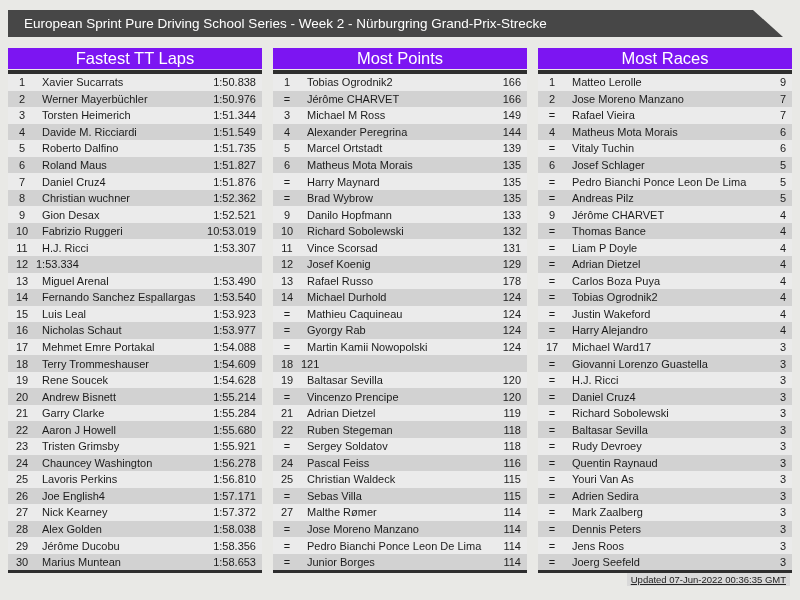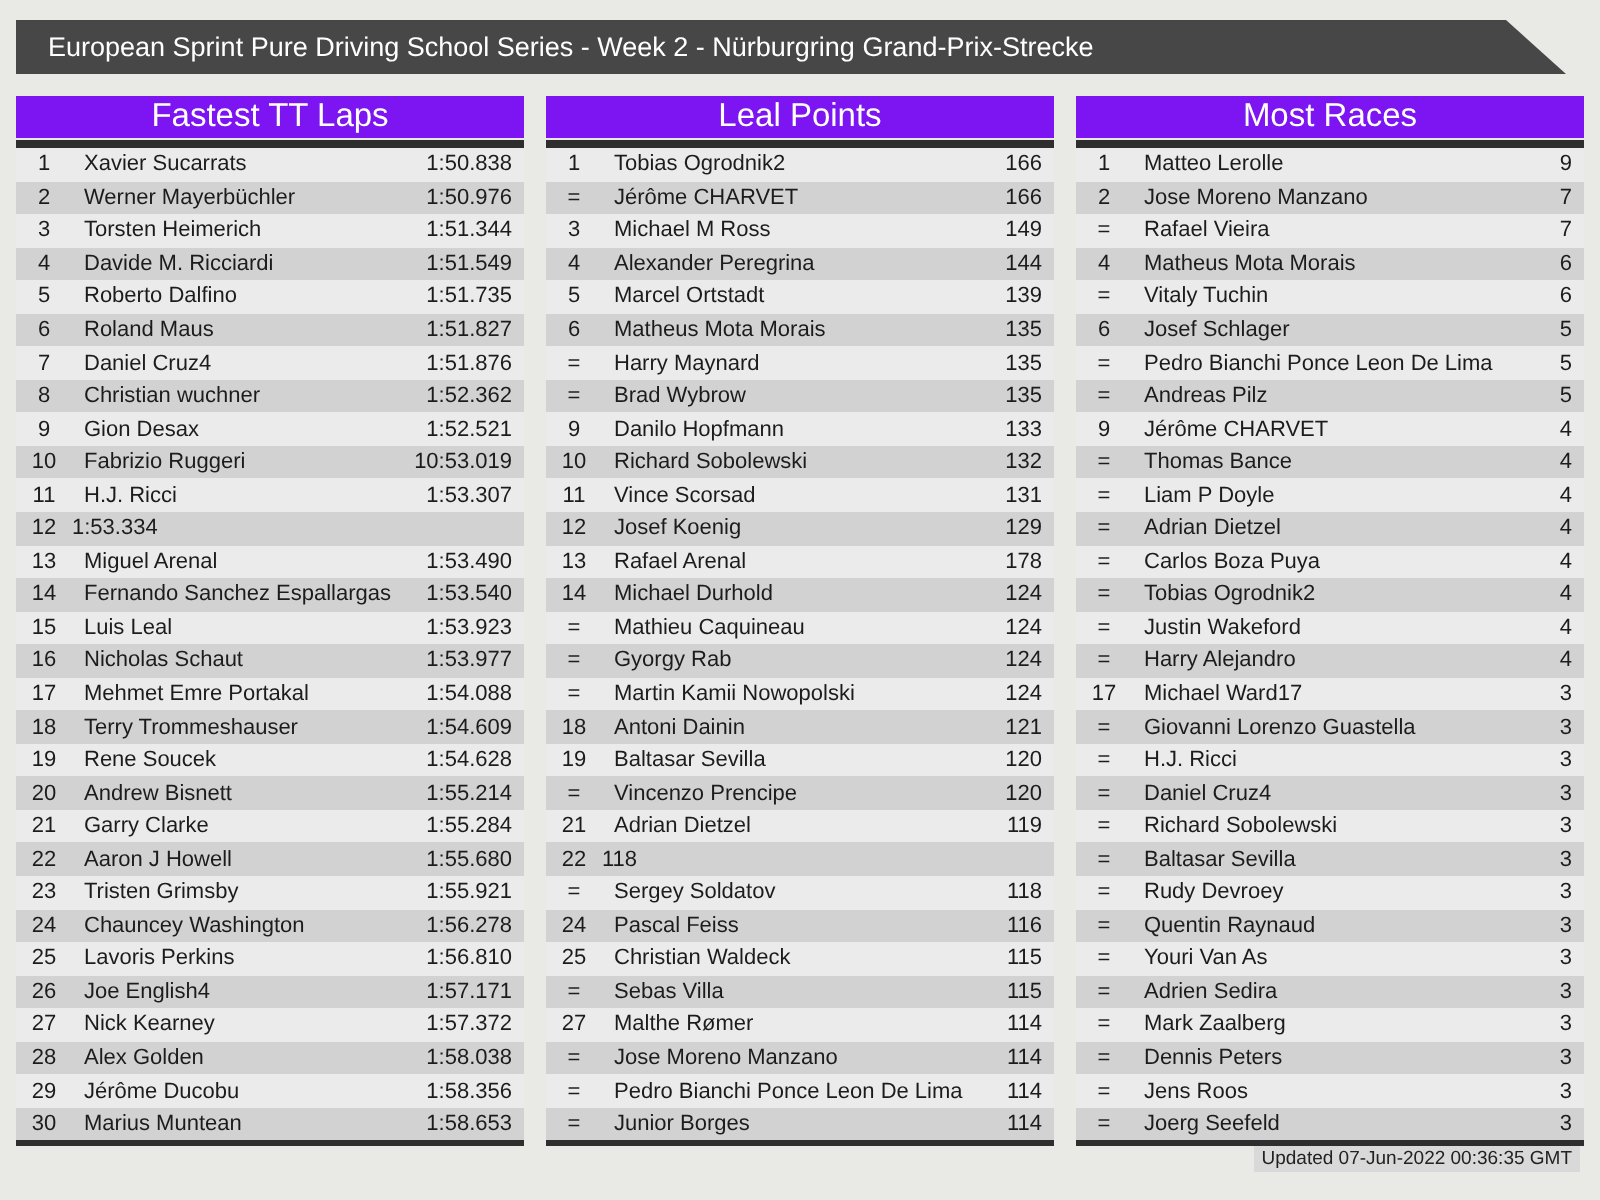--- a/index.html
+++ b/index.html
@@ -81,20 +81,21 @@
   }
   .footer {
     position: absolute;
     right: 10px;
     top: 573px;
     font-size: 9.5px;
     color: #222222;
     background: #d9d9d9;
     padding: 1px 4px;
     white-space: nowrap;
+    text-decoration: underline;
   }
 </style>
 </head>
 <body>
 
 <div class="titlebar">
   <span>European Sprint Pure Driving School Series - Week 2 - Nürburgring Grand-Prix-Strecke</span>
 </div>
 
 <div class="tables">
@@ -247,21 +248,21 @@
           <span class="cell value">1:58.356</span>
         </div>
         <div class="row">
           <span class="cell rank">30</span>
           <span class="cell name">Marius Muntean</span>
           <span class="cell value">1:58.653</span>
         </div>
       </div>
   </div>
   <div class="table">
-    <div class="table-header">Leal Points</div>
+    <div class="table-header">Most Points</div>
     <div class="table-sep"></div>
     <div class="table-body">
         <div class="row">
           <span class="cell rank">1</span>
           <span class="cell name">Tobias Ogrodnik2</span>
           <span class="cell value">166</span>
         </div>
         <div class="row">
           <span class="cell rank">=</span>
           <span class="cell name">Jérôme CHARVET</span>
@@ -312,21 +313,21 @@
           <span class="cell name">Vince Scorsad</span>
           <span class="cell value">131</span>
         </div>
         <div class="row">
           <span class="cell rank">12</span>
           <span class="cell name">Josef Koenig</span>
           <span class="cell value">129</span>
         </div>
         <div class="row">
           <span class="cell rank">13</span>
-          <span class="cell name">Rafael Arenal</span>
+          <span class="cell name">Rafael Russo</span>
           <span class="cell value">178</span>
         </div>
         <div class="row">
           <span class="cell rank">14</span>
           <span class="cell name">Michael Durhold</span>
           <span class="cell value">124</span>
         </div>
         <div class="row">
           <span class="cell rank">=</span>
           <span class="cell name">Mathieu Caquineau</span>
@@ -337,40 +338,40 @@
           <span class="cell name">Gyorgy Rab</span>
           <span class="cell value">124</span>
         </div>
         <div class="row">
           <span class="cell rank">=</span>
           <span class="cell name">Martin Kamii Nowopolski</span>
           <span class="cell value">124</span>
         </div>
         <div class="row">
           <span class="cell rank">18</span>
-          <span class="cell name">Antoni Dainin</span>
           <span class="cell value">121</span>
         </div>
         <div class="row">
           <span class="cell rank">19</span>
           <span class="cell name">Baltasar Sevilla</span>
           <span class="cell value">120</span>
         </div>
         <div class="row">
           <span class="cell rank">=</span>
           <span class="cell name">Vincenzo Prencipe</span>
           <span class="cell value">120</span>
         </div>
         <div class="row">
           <span class="cell rank">21</span>
           <span class="cell name">Adrian Dietzel</span>
           <span class="cell value">119</span>
         </div>
         <div class="row">
           <span class="cell rank">22</span>
+          <span class="cell name">Ruben Stegeman</span>
           <span class="cell value">118</span>
         </div>
         <div class="row">
           <span class="cell rank">=</span>
           <span class="cell name">Sergey Soldatov</span>
           <span class="cell value">118</span>
         </div>
         <div class="row">
           <span class="cell rank">24</span>
           <span class="cell name">Pascal Feiss</span>

